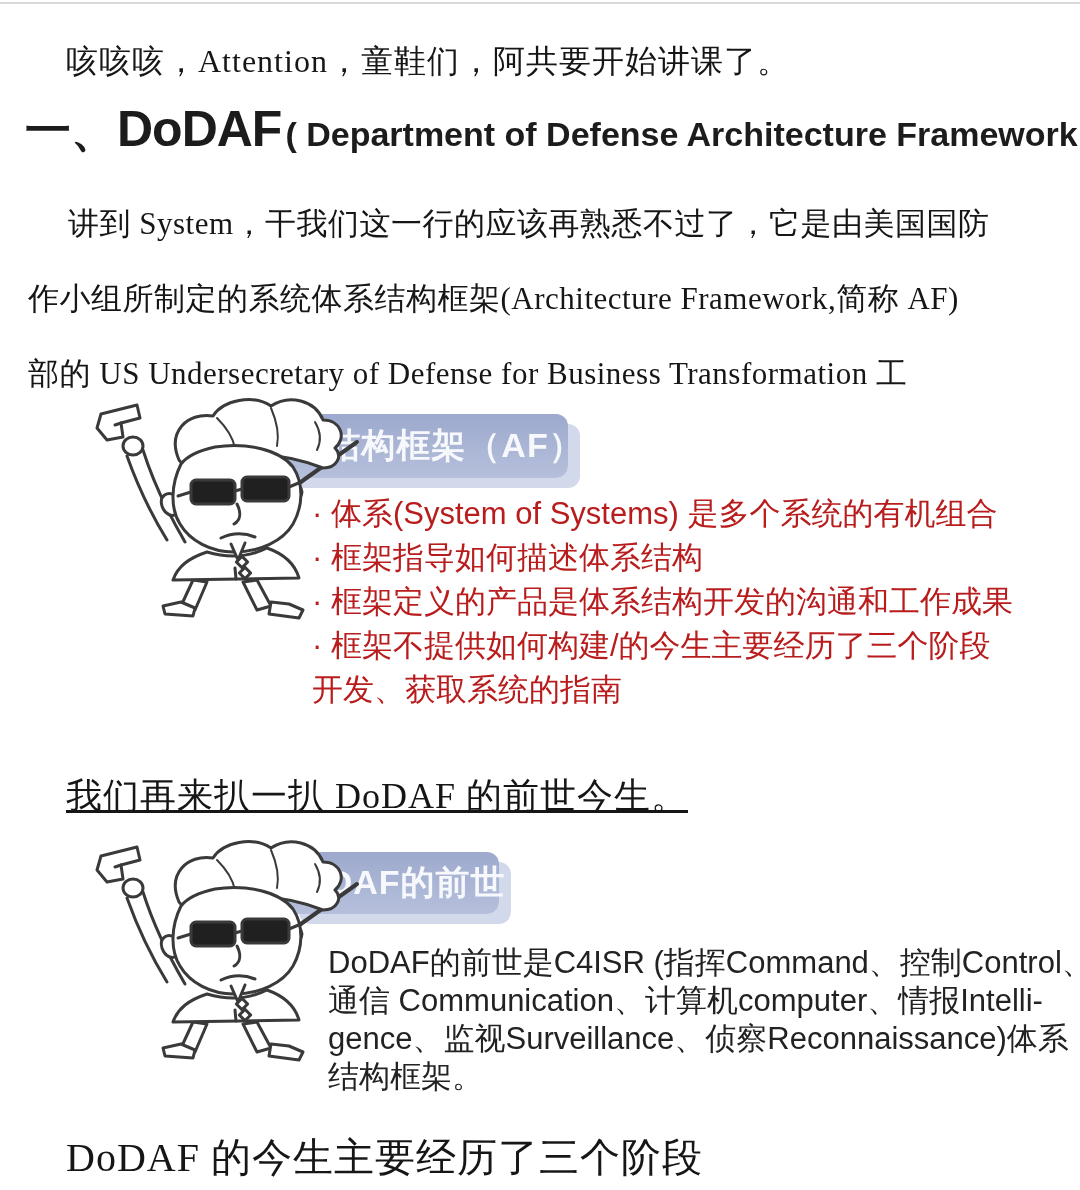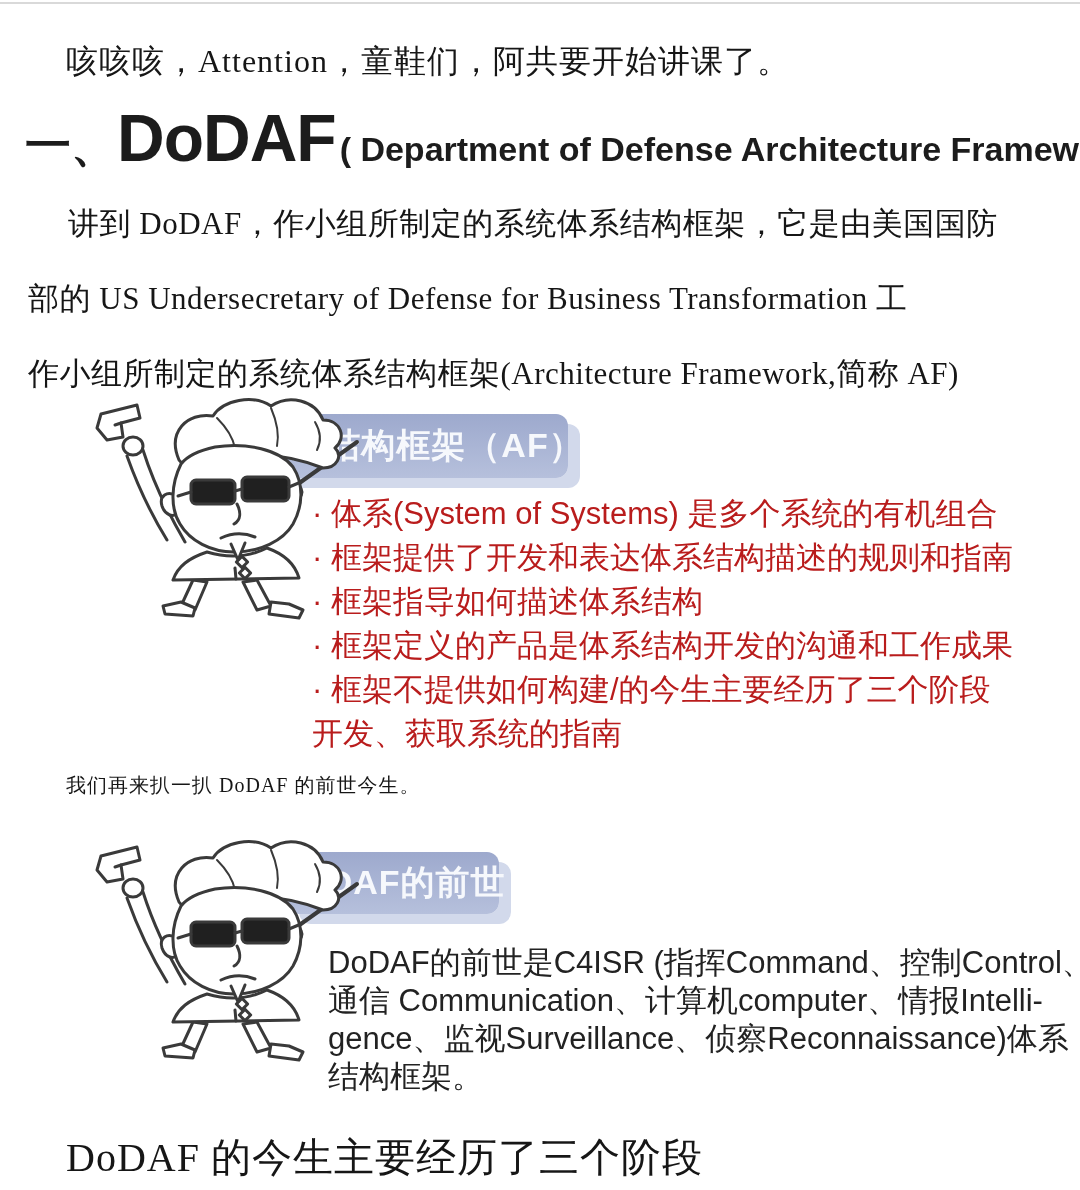--- a/index.html
+++ b/index.html
@@ -3,38 +3,38 @@
 <meta charset="utf-8">
 <style>
   html,body{margin:0;padding:0;background:#ffffff;}
   .canvas{position:relative;width:1080px;height:1190px;background:#ffffff;overflow:hidden;
           font-family:"Liberation Sans","DejaVu Sans",sans-serif;color:#1a1a1a;}
   .serif{font-family:"Liberation Serif","DejaVu Serif",serif;}
   .toprule{position:absolute;left:0;top:2px;width:1080px;height:2px;background:#d9d9d9;}
   .intro{position:absolute;left:66px;top:40px;font-size:32px;letter-spacing:1px;white-space:nowrap;color:#161616;}
   .heading{position:absolute;left:25px;top:100px;display:flex;align-items:baseline;white-space:nowrap;font-weight:bold;color:#1c1c1c;}
   .h-num{font-size:46px;}
-  .h-title{font-size:66px;letter-spacing:-1px;}
+  .h-title{font-size:50px;letter-spacing:-1px;}
   .h-sub{font-size:34px;margin-left:4px;}
   .para{position:absolute;left:28px;top:186px;}
   .para .ln{height:75px;line-height:75px;font-size:31px;white-space:nowrap;letter-spacing:0.5px;color:#161616;}
   .para .ln.indent{padding-left:40px;}
   .badge{position:absolute;border-radius:12px;z-index:1;
          background:linear-gradient(180deg,#9da9cd 0%,#b6c0dc 100%);
          box-shadow:12px 10px 0 0 #d2d9eb;
          display:flex;align-items:center;justify-content:center;
          color:#f6f8fc;font-weight:bold;white-space:nowrap;letter-spacing:1px;}
   .badge1{left:272px;top:414px;width:296px;height:64px;font-size:34px;}
   .badge2{left:287px;top:852px;width:212px;height:62px;font-size:34px;}
   .cartoon{position:absolute;width:300px;height:240px;z-index:2;pointer-events:none;}
   .cartoon1{left:85px;top:392px;}
   .cartoon2{left:85px;top:834px;}
   .bullets{position:absolute;left:312px;top:492px;}
   .bullets .bln{height:44px;line-height:44px;font-size:31px;white-space:nowrap;color:#b91c1c;font-weight:500;}
-  .transition{position:absolute;left:66px;top:772px;font-size:20px;letter-spacing:1px;white-space:nowrap;color:#161616;}
+  .transition{position:absolute;left:66px;top:772px;font-size:36px;letter-spacing:1px;white-space:nowrap;color:#161616;text-decoration:underline;}
   .pastlines{position:absolute;left:328px;top:944px;}
   .pastlines .pln{height:38px;line-height:38px;font-size:31px;white-space:nowrap;color:#222222;font-weight:500;}
   .closing{position:absolute;left:66px;top:1130px;font-size:40px;letter-spacing:1px;white-space:nowrap;color:#161616;}
   .defs-hidden{position:absolute;width:0;height:0;overflow:hidden;}
 </style>
 </head>
 <body>
 
 <svg class="defs-hidden" aria-hidden="true">
   <symbol id="prof" viewBox="0 0 300 240">
@@ -90,32 +90,31 @@
 
   <div class="intro serif">咳咳咳，Attention，童鞋们，阿共要开始讲课了。</div>
 
   <div class="heading">
     <span class="h-num">一、</span>
     <span class="h-title">DoDAF</span>
     <span class="h-sub">( Department of Defense Architecture Framework )</span>
   </div>
 
   <div class="para">
-    <div class="ln serif indent">讲到 DoDAF，作小组所制定的系统体系结构框架，它是由美国国防</div>
+    <div class="ln serif indent">讲到 System，干我们这一行的应该再熟悉不过了，它是由美国国防</div>
+    <div class="ln serif">作小组所制定的系统体系结构框架(Architecture Framework,简称 AF)</div>
     <div class="ln serif">部的 US Undersecretary of Defense for Business Transformation 工</div>
-    <div class="ln serif">作小组所制定的系统体系结构框架(Architecture Framework,简称 AF)</div>
   </div>
 
   <div class="badge badge1">体系结构框架（AF）</div>
   <svg class="cartoon cartoon1">
       <use href="#prof"></use>
     </svg>
   <div class="bullets">
     <div class="bln">·  体系(System of Systems) 是多个系统的有机组合</div>
-    <div class="bln">·  框架提供了开发和表达体系结构描述的规则和指南</div>
     <div class="bln">·  框架指导如何描述体系结构</div>
     <div class="bln">·  框架定义的产品是体系结构开发的沟通和工作成果</div>
     <div class="bln">·  框架不提供如何构建/的今生主要经历了三个阶段</div>
     <div class="bln">开发、获取系统的指南</div>
   </div>
 
   <div class="transition serif">我们再来扒一扒 DoDAF 的前世今生。</div>
 
   <div class="badge badge2">DoDAF的前世</div>
   <svg class="cartoon cartoon2">

